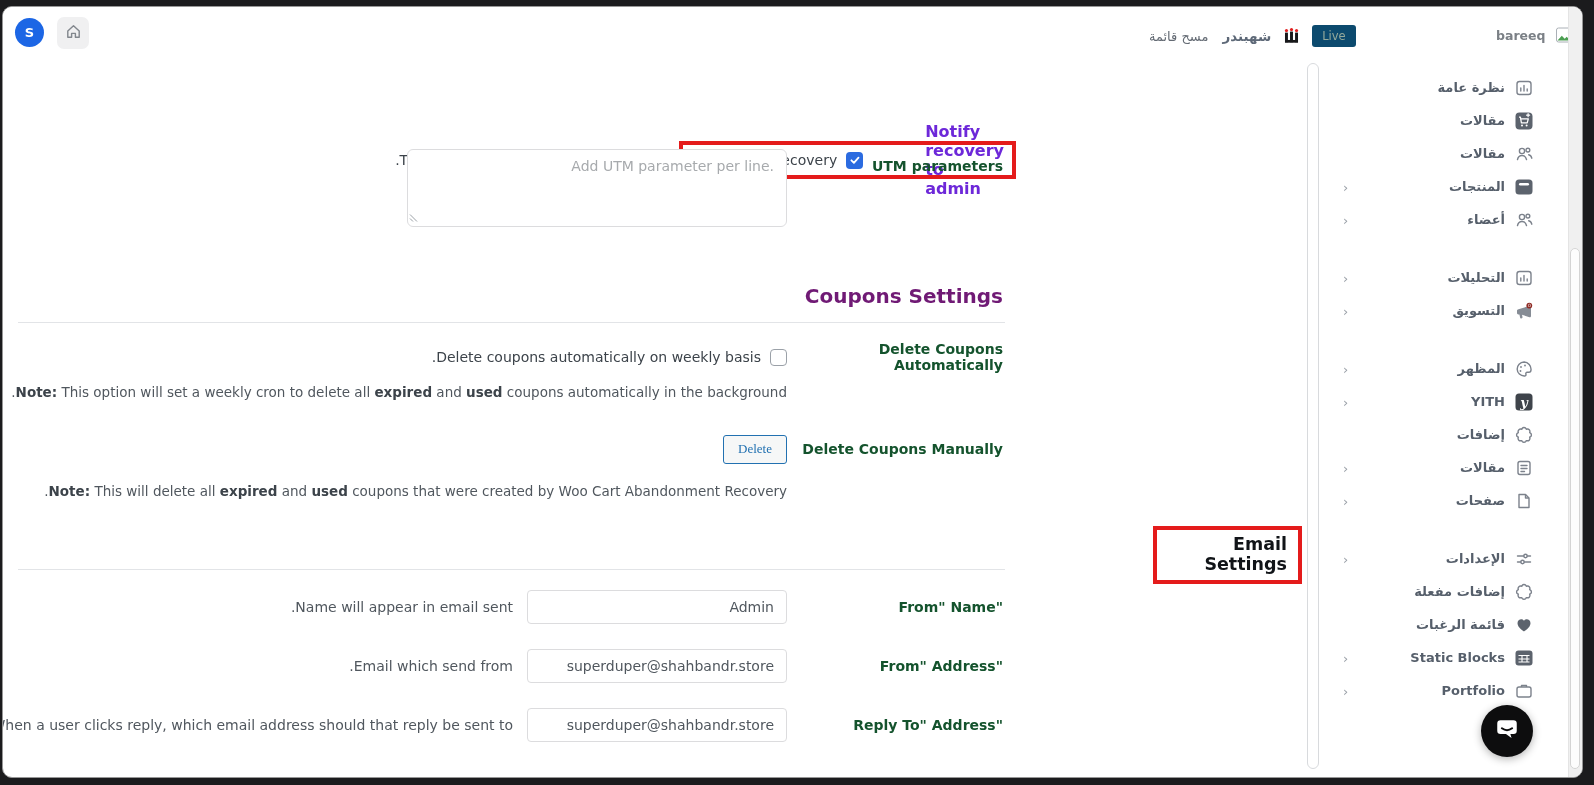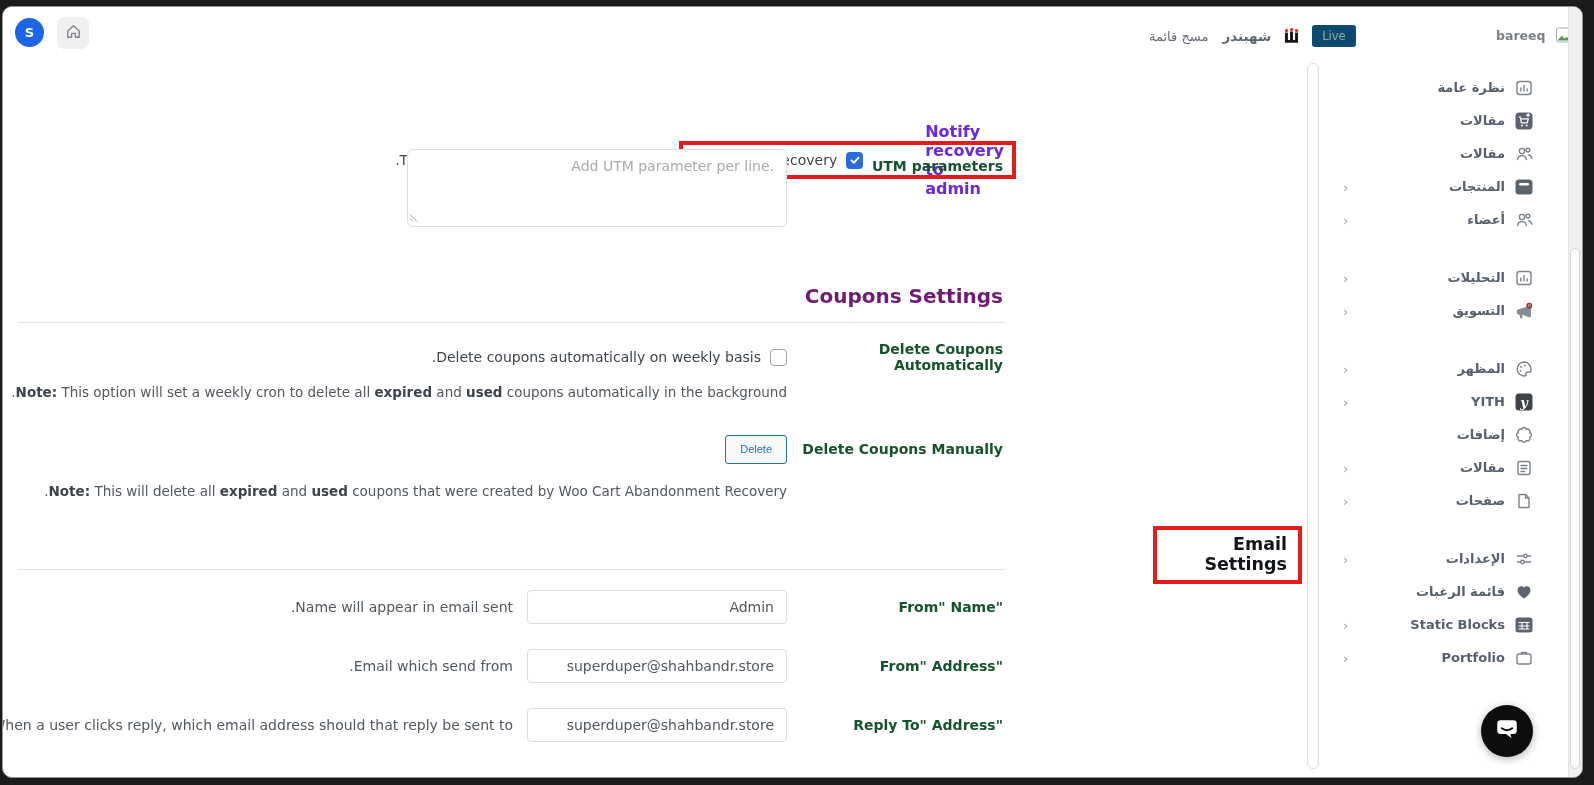--- a/index.html
+++ b/index.html
@@ -73,22 +73,22 @@
   .utm-area::placeholder { color:#a7aaad; }
   .resize-corner { position:absolute; pointer-events:none; }
 
   .abs-note { position:absolute; right:515px; white-space:nowrap; direction:ltr; text-align:left; }
 
   .section-heading { position:absolute; right:299px; font-size:20px; font-weight:bold; color:#701a75;
                      white-space:nowrap; direction:ltr; }
   .divider { position:absolute; left:15px; right:297px; height:1px; background:#e2e4e7; }
 
   .delete-btn { height:29px; padding:0 14px; background:#f6f7f7; color:#2271b1;
-                border:1px solid #2271b1; border-radius:3px; font-size:11px;
-                font-family:Liberation Sans, sans-serif; cursor:pointer; }
+                border:1px solid #2271b1; border-radius:3px; font-size:13px;
+                font-family:Liberation Serif, serif; cursor:pointer; }
 
   .email-box { position:absolute; left:1150px; top:519px; padding:4px 11px 6px 11px; }
   .email-box .section-heading-inline { font-size:17.5px; font-weight:bold; color:#111418; direction:ltr; unicode-bidi:isolate; }
 
   .text-input { width:260px; height:34px; border:1px solid #dcdcde; border-radius:4px;
                 padding:0 12px; font-size:14px; color:#50575e; direction:rtl; text-align:right;
                 font-family:"DejaVu Sans",sans-serif; outline:none; background:#fff; }
   .input-hint { margin-right:14px; white-space:nowrap; font-size:14px; color:#50575e;
                 direction:ltr; unicode-bidi:isolate; }
 
@@ -275,20 +275,28 @@
               <path d="M3.5 7h6.3M13.2 7h3.3M3.5 13h3.3M10.2 13h6.3"></path>
               <circle cx="11.5" cy="7" r="1.7"></circle>
               <circle cx="8.5" cy="13" r="1.7"></circle>
             </svg>
           </span>
           <span class="side-label">الإعدادات</span>
           <span class="side-chevron">‹</span>
         </div>
         <div class="side-row">
           <span class="icon">
+            <svg viewBox="0 0 20 20" fill="none" stroke="#7c828c" stroke-width="1.4" stroke-linejoin="round">
+              <path d="M8.2 3.4c.8-1.2 2.8-1.2 3.6 0l.5.8 1-.2c1.5-.2 2.8 1.1 2.6 2.6l-.2 1 .8.5c1.2.8 1.2 2.8 0 3.6l-.8.5.2 1c.2 1.5-1.1 2.8-2.6 2.6l-1-.2-.5.8c-.8 1.2-2.8 1.2-3.6 0l-.5-.8-1 .2c-1.5.2-2.8-1.1-2.6-2.6l.2-1-.8-.5c-1.2-.8-1.2-2.8 0-3.6l.8-.5-.2-1C4.1 5.1 5.4 3.8 6.9 4l1 .2z"></path>
+            </svg>
+          </span>
+          <span class="side-label">إضافات مفعلة</span>
+        </div>
+        <div class="side-row">
+          <span class="icon">
             <svg viewBox="0 0 20 20">
               <path d="M10 16.5S3.5 12.6 3.5 8.2c0-2.3 1.8-3.9 3.8-3.9 1.2 0 2.2.6 2.7 1.5.5-.9 1.5-1.5 2.7-1.5 2 0 3.8 1.6 3.8 3.9 0 4.4-6.5 8.3-6.5 8.3z" fill="#5c636d"></path>
             </svg>
           </span>
           <span class="side-label">قائمة الرغبات</span>
         </div>
         <div class="side-row">
           <span class="icon">
             <svg viewBox="0 0 20 20">
               <rect x="1.5" y="2.5" width="17" height="15" rx="3" fill="#5c636d"></rect>

